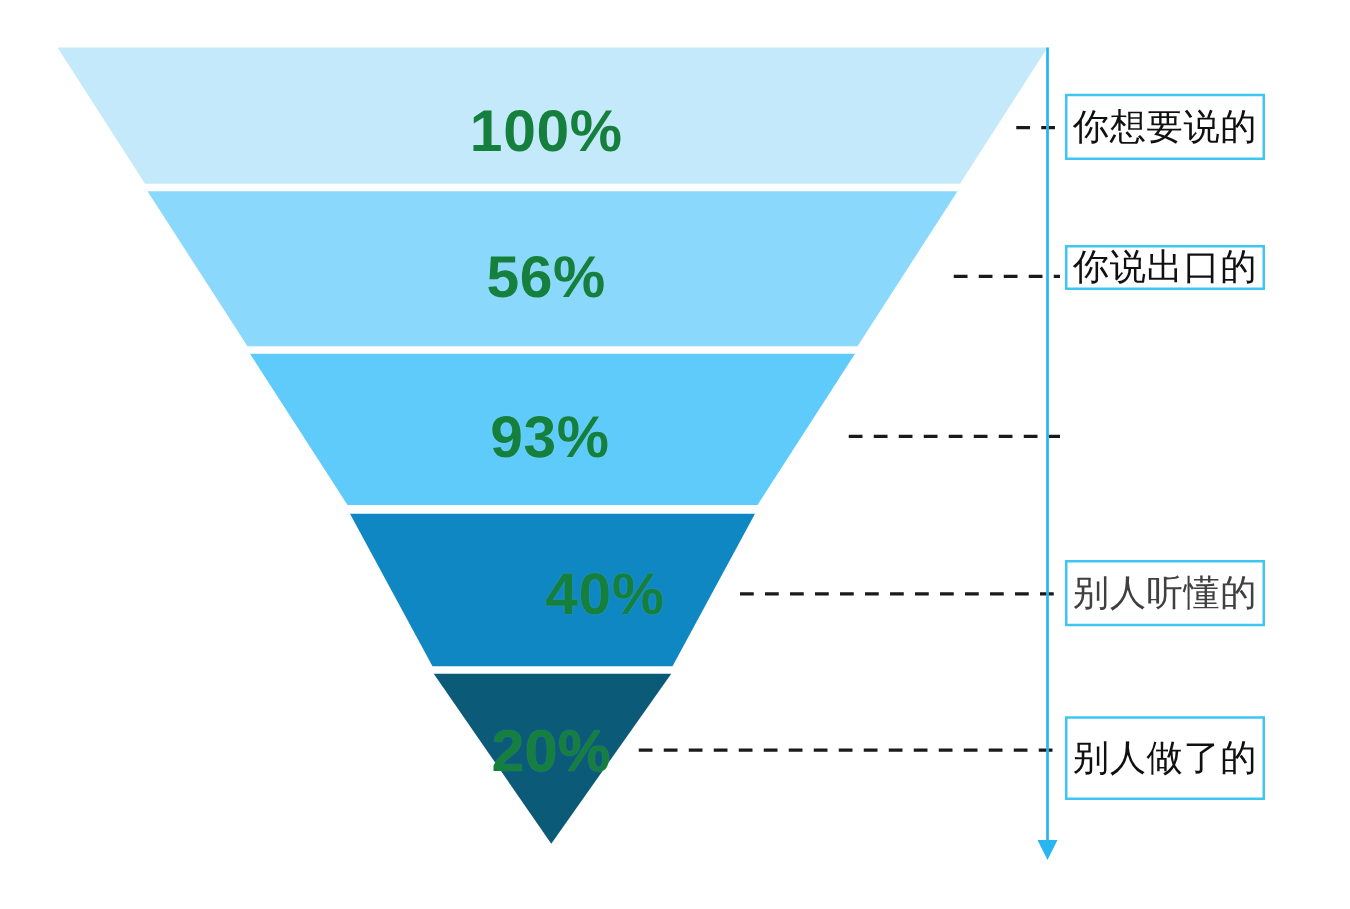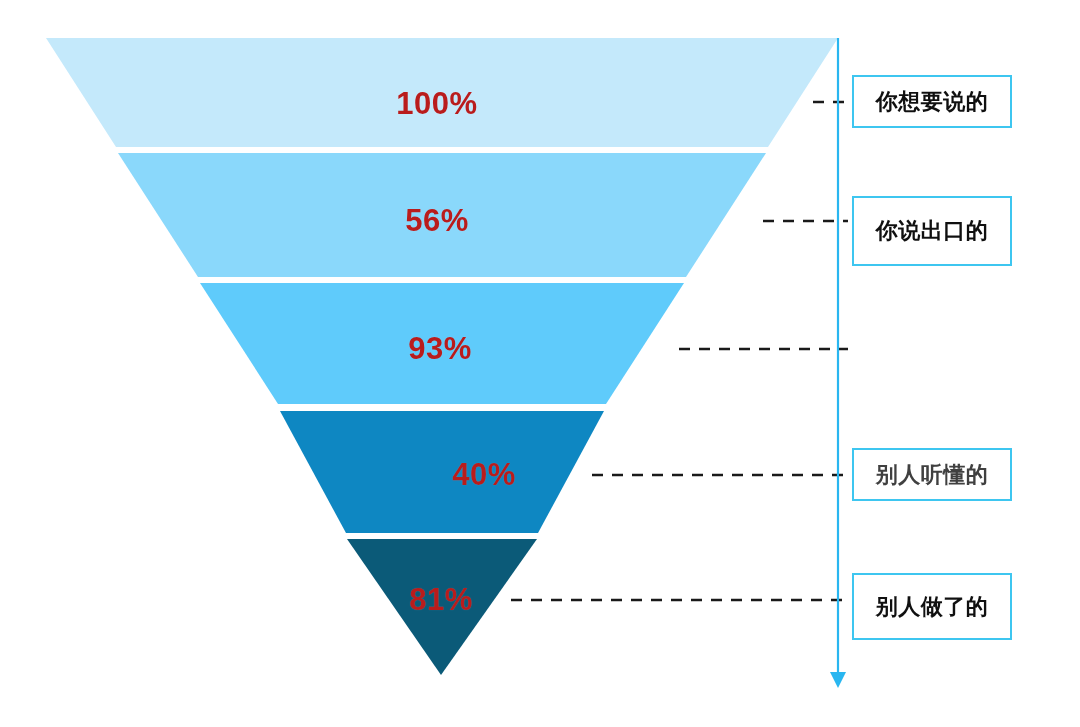--- a/index.html
+++ b/index.html
@@ -36,23 +36,23 @@
     left: 0;
     top: 0;
     width: 1080px;
     height: 727px;
     pointer-events: none;
   }
 
   .pct-value {
     position: absolute;
     transform: translate(-50%, -50%);
-    color: #b91c1c;
+    color: #15803d;
     font-weight: bold;
-    font-size: 31px;
+    font-size: 47px;
     letter-spacing: 0.5px;
     white-space: nowrap;
     text-shadow: 0 0 1px rgba(255,255,255,0.25);
   }
 
   .label-layer {
     position: absolute;
     left: 0;
     top: 0;
     width: 1080px;
@@ -64,22 +64,22 @@
     box-sizing: border-box;
     border: 2px solid #3EC6F0;
     background: #ffffff;
     display: flex;
     align-items: center;
     justify-content: center;
   }
 
   .label-text {
     color: #101010;
-    font-weight: bold;
-    font-size: 22px;
+    font-weight: normal;
+    font-size: 29px;
     letter-spacing: 0.5px;
     white-space: nowrap;
   }
 </style>
 </head>
 <body>
 
 <div id="funnel-stage">
 
   <svg class="funnel-svg" viewBox="0 0 1080 727">
@@ -101,28 +101,28 @@
         <line x1="838" x2="838" y1="38" y2="674" stroke="#29B6F0" stroke-width="2.2"></line>
         <polygon points="830,672 846,672 838,688" fill="#29B6F0"></polygon>
       </g>
   </svg>
 
   <div class="pct-layer" id="pct-layer">
       <div class="pct-value" style="left: 437px; top: 104px;">100%</div>
       <div class="pct-value" style="left: 437px; top: 221px;">56%</div>
       <div class="pct-value" style="left: 440px; top: 349px;">93%</div>
       <div class="pct-value" style="left: 441px; top: 475px; margin-left: 43px;">40%</div>
-      <div class="pct-value" style="left: 441px; top: 600px;">81%</div>
+      <div class="pct-value" style="left: 441px; top: 600px;">20%</div>
     </div>
 
   <div class="label-layer" id="label-layer">
       <div class="label-box" style="left: 852px; top: 75px; width: 160px; height: 53px; border-color: rgb(62, 198, 240);">
         <span class="label-text" style="color: rgb(16, 16, 16);">你想要说的</span>
       </div>
-      <div class="label-box" style="left: 852px; top: 196px; width: 160px; height: 70px; border-color: rgb(62, 198, 240);">
+      <div class="label-box" style="left: 852px; top: 196px; width: 160px; height: 36px; border-color: rgb(62, 198, 240);">
         <span class="label-text" style="color: rgb(16, 16, 16);">你说出口的</span>
       </div>
       <div class="label-box" style="left: 852px; top: 448px; width: 160px; height: 53px; border-color: rgb(62, 198, 240);">
         <span class="label-text" style="color: #404040;">别人听懂的</span>
       </div>
       <div class="label-box" style="left: 852px; top: 573px; width: 160px; height: 67px; border-color: rgb(62, 198, 240);">
         <span class="label-text" style="color: rgb(16, 16, 16);">别人做了的</span>
       </div>
     </div>
 

